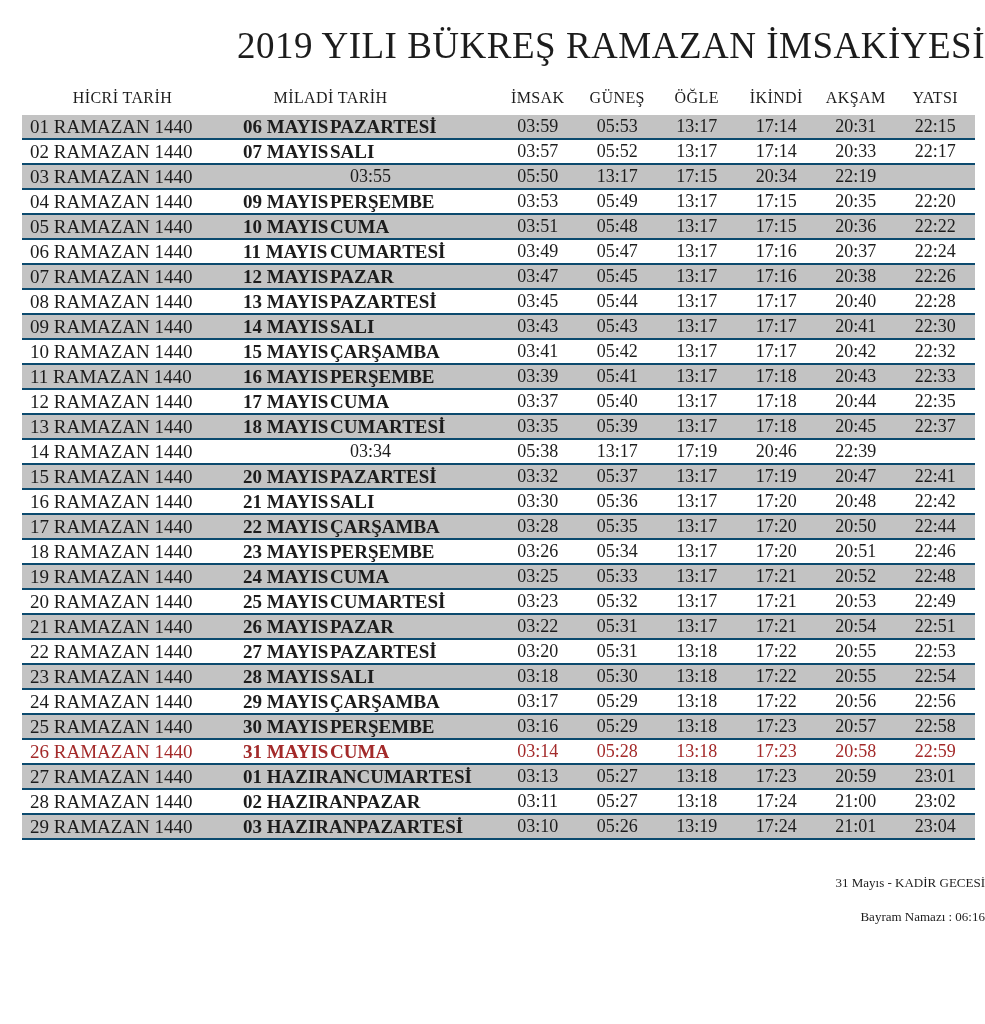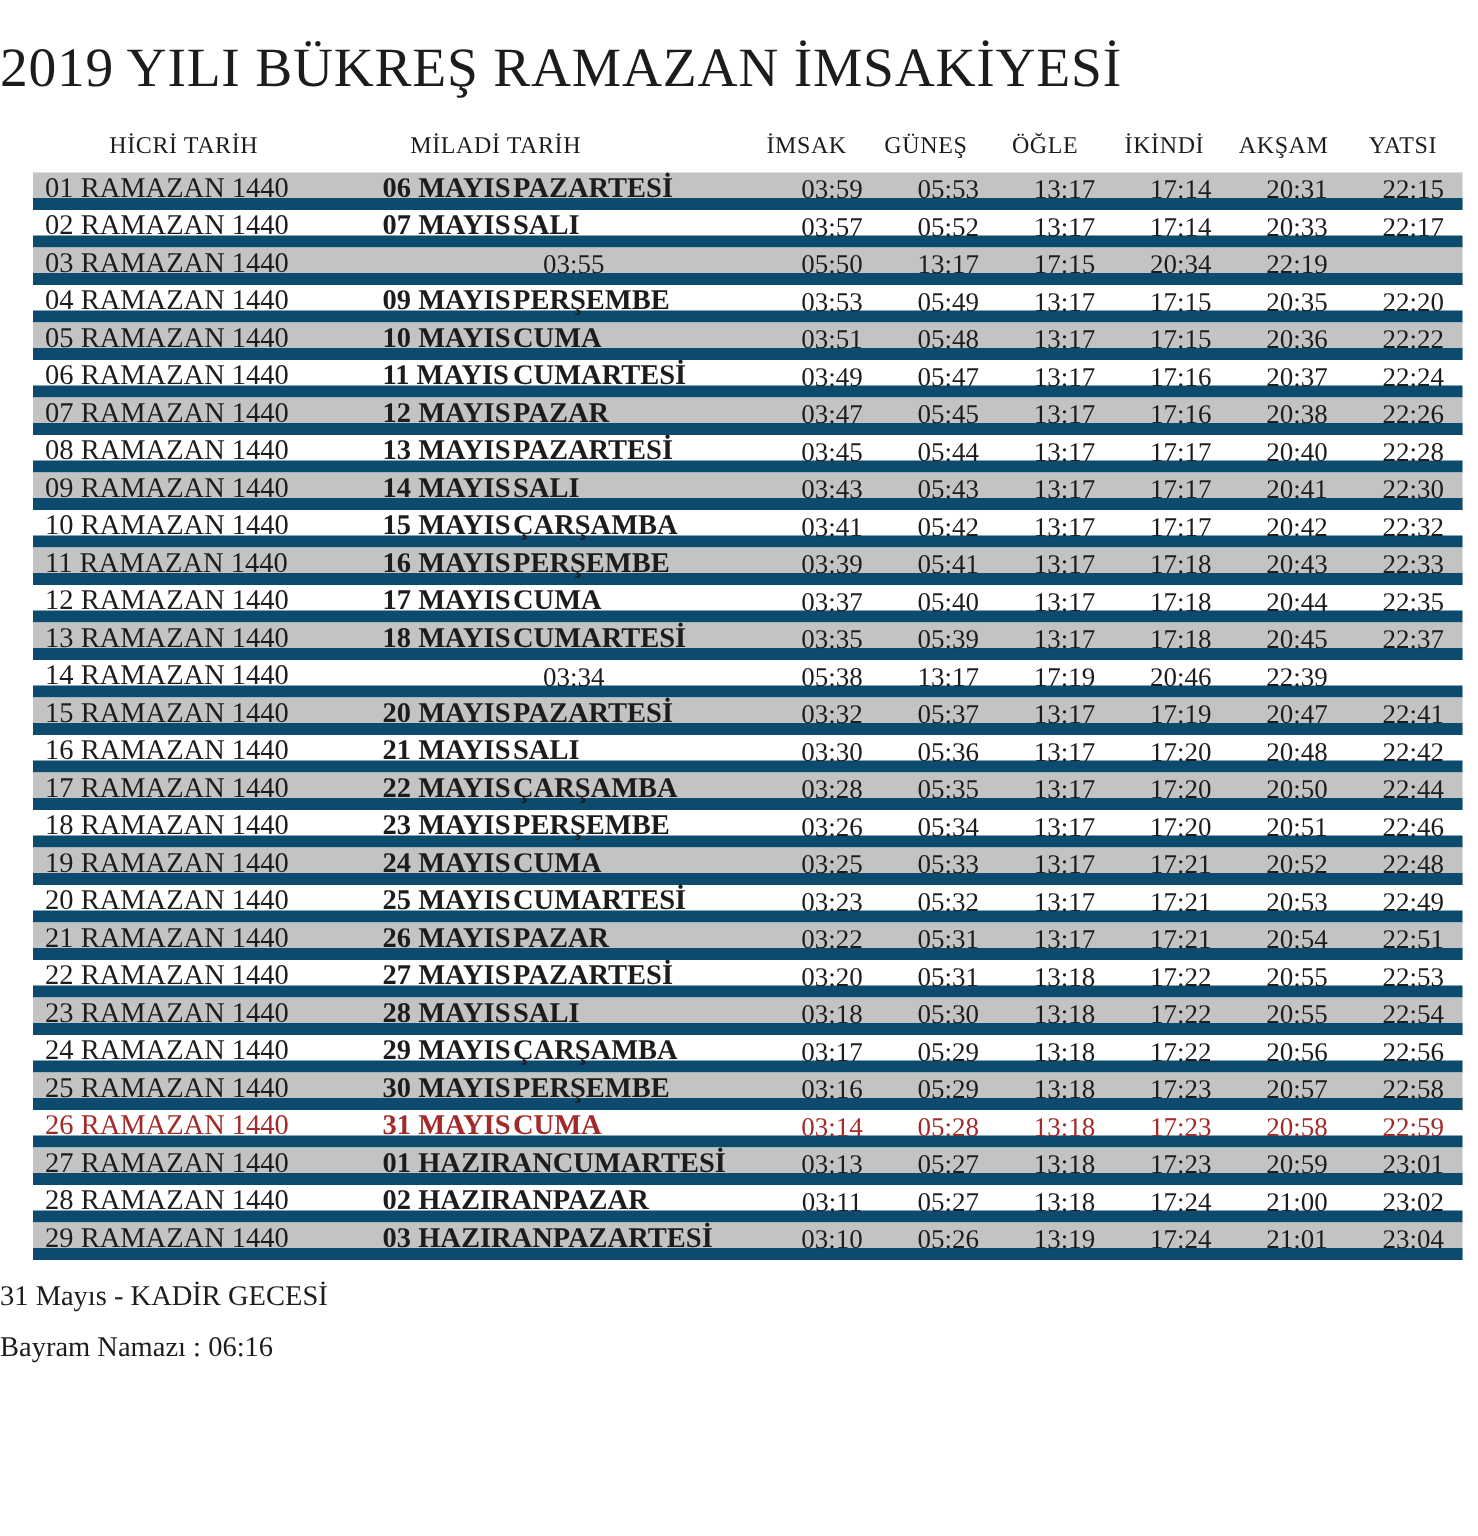--- a/index.html
+++ b/index.html
@@ -10,21 +10,21 @@
   * { margin: 0; padding: 0; box-sizing: border-box; }
   html, body {
     width: 985px;
     height: 1024px;
     background: #ffffff;
     font-family: "Liberation Serif", serif;
     color: var(--ink);
     overflow: hidden;
   }
   .page-title {
-    text-align: left;
+    text-align: right;
     font-size: 37px;
     font-weight: normal;
     letter-spacing: 0.5px;
     padding-top: 24px;
   }
   .table-wrap {
     margin: 0 10px 0 22px;
     width: 953px;
   }
   .grid-row {
@@ -36,34 +36,33 @@
     margin-top: 22px;
     margin-bottom: 8px;
     font-size: 16px;
     letter-spacing: 0.4px;
   }
   .header-row .h-cell { text-align: center; }
   .h-hicri { padding-right: 20px; }
   .h-miladi { padding-right: 80px; font-family: Liberation Serif, serif; }
   .t-row {
     height: 25px;
-    border-bottom: 8px solid #0c4a6e;
+    border-bottom: 2px solid #0c4a6e;
     font-size: 19px;
-    gap: 12px;
   }
   .t-row.stripe { background: var(--stripe); }
   .t-row.highlight { color: var(--highlight); }
   .c-hicri { padding-left: 8px; white-space: nowrap; }
   .c-miladi { white-space: nowrap; font-weight: bold; }
   .c-date { display: inline-block; min-width: 87px; }
   .c-time { text-align: center; font-size: 18px; }
   .footer {
-    margin-top: 8px;
-    text-align: left;
-    font-size: 19px;
+    margin-top: 26px;
+    text-align: right;
+    font-size: 13px;
     line-height: 34px;
   }
 </style>
 </head>
 <body>
 
 <h1 class="page-title">2019 YILI BÜKREŞ RAMAZAN İMSAKİYESİ</h1>
 
 <div class="table-wrap">
   <div class="grid-row header-row">

